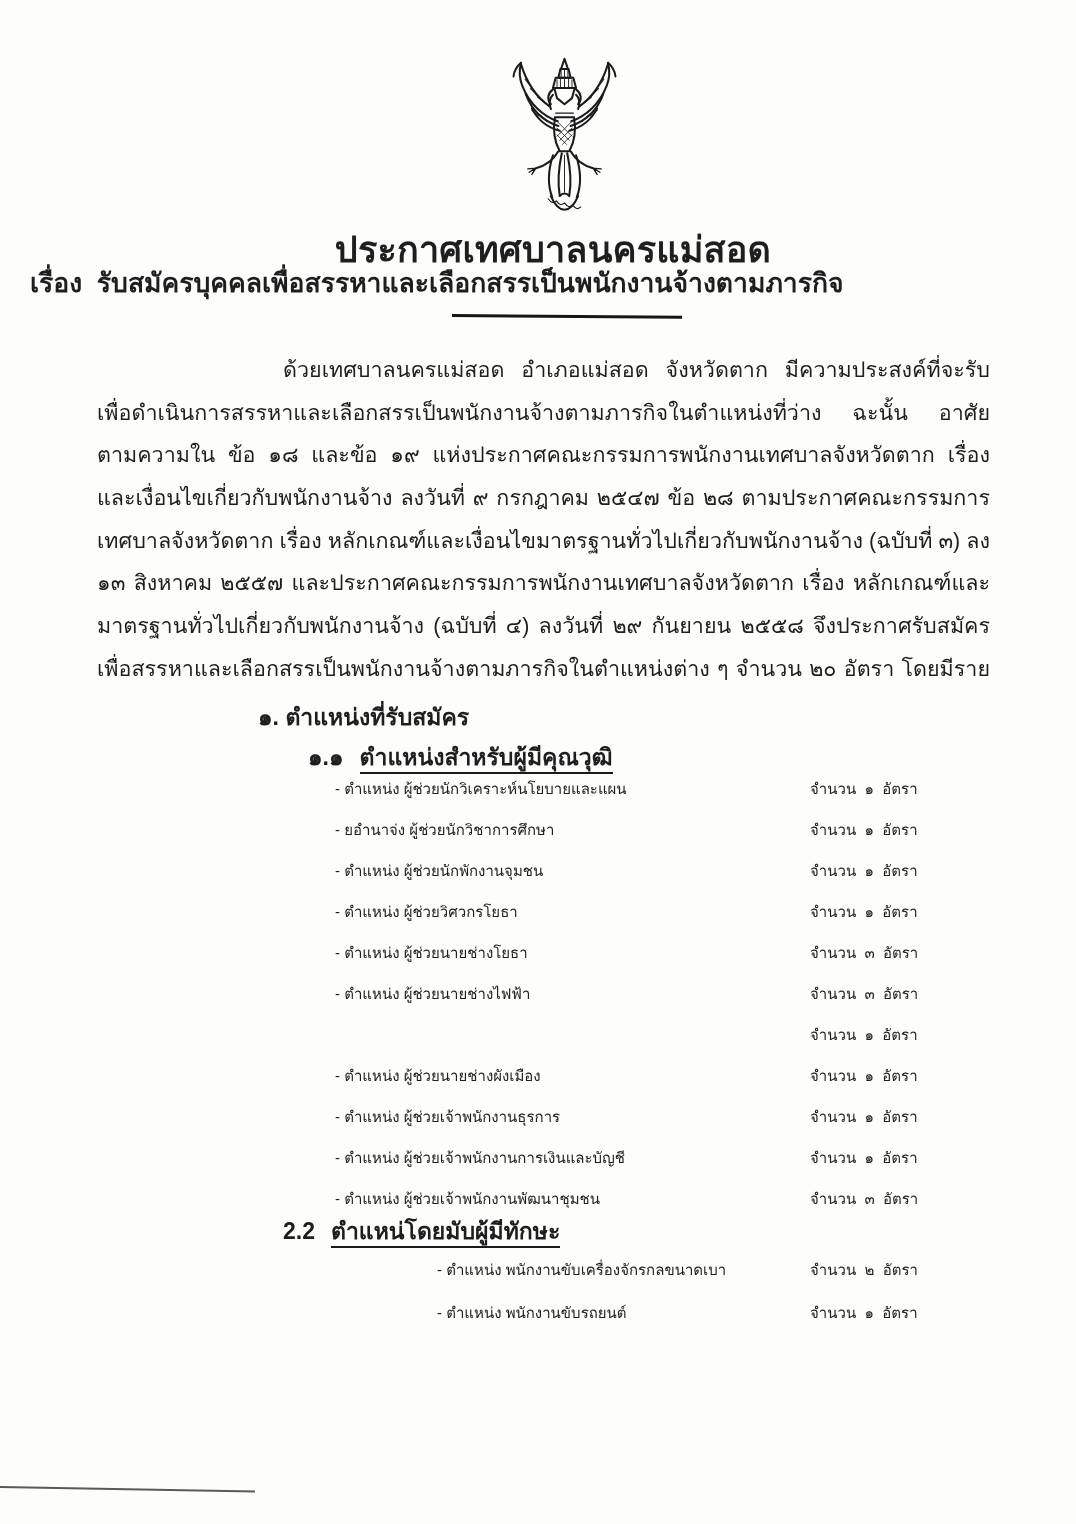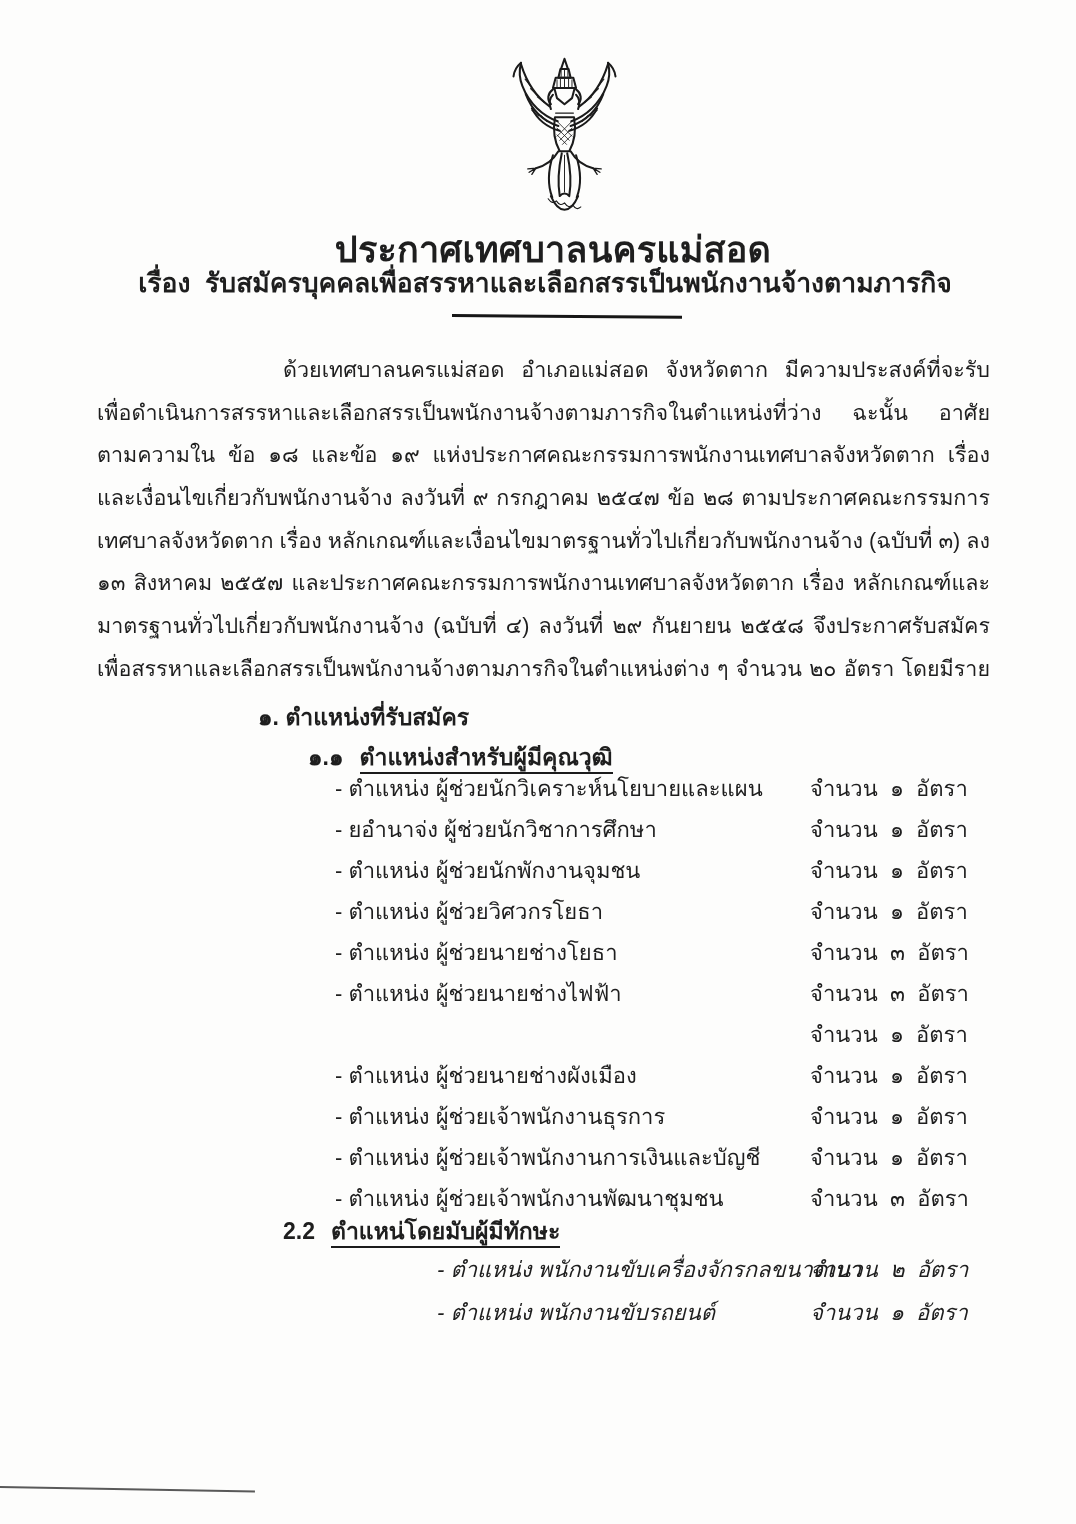--- a/index.html
+++ b/index.html
@@ -27,21 +27,20 @@
     text-align: center;
     font-size: 36px;
     font-weight: bold;
     letter-spacing: 0.2px;
   }
   .doc-subject {
     position: absolute;
     left: 30px;
     top: 262px;
     width: 1030px;
-    text-align: center;
     font-size: 26.5px;
     font-weight: bold;
     white-space: pre;
   }
   .divider {
     position: absolute;
     left: 452px;
     top: 314px;
     width: 230px;
     height: 3px;
@@ -84,25 +83,25 @@
     padding-bottom: 2px;
     margin-top: 20px;
   }
   #sub1-heading { left: 308px; top: 739px; }
   #sub2-heading { left: 283px; top: 1213px; }
   .plist { position: absolute; }
   #plist1 { left: 335px; top: 768px; width: 660px; }
   #plist2 { left: 437px; top: 1248px; width: 560px; }
   .prow {
     position: relative;
-    font-size: 22px;
+    font-size: 15px;
     white-space: nowrap;
   }
   #plist1 .prow { height: 41px; line-height: 41px; }
-  #plist2 .prow { height: 43px; line-height: 43px; font-style: italic; }
+  #plist2 .prow { height: 43px; line-height: 43px; }
   .pamt { position: absolute; top: 0; white-space: pre; }
   #plist1 .pamt { left: 475px; }
   #plist2 .pamt { left: 373px; }
   .scan-line {
     position: absolute;
     left: 0;
     top: 1486px;
     width: 255px;
     height: 2px;
     background: #3c3c3c;

